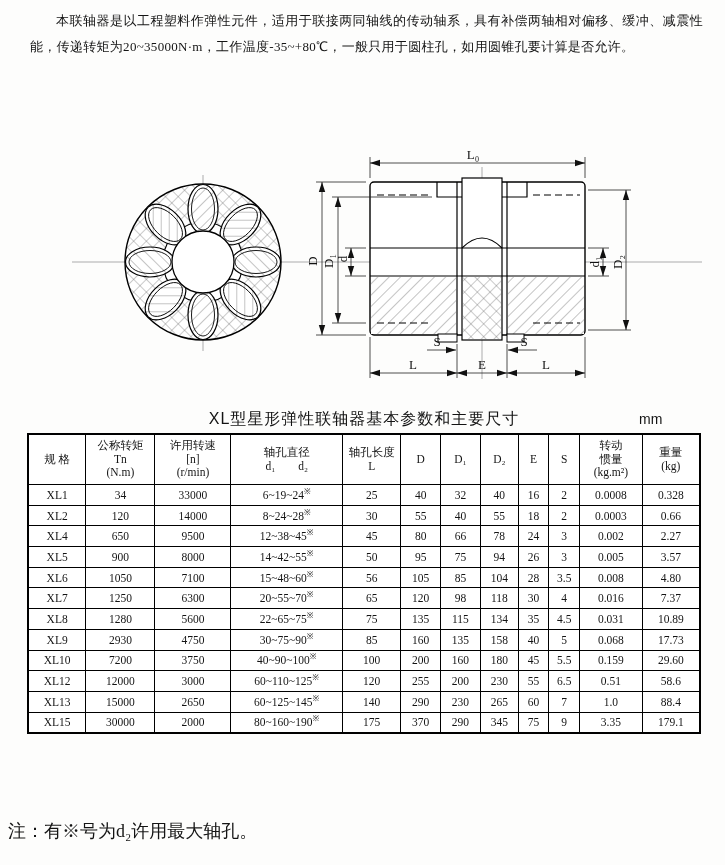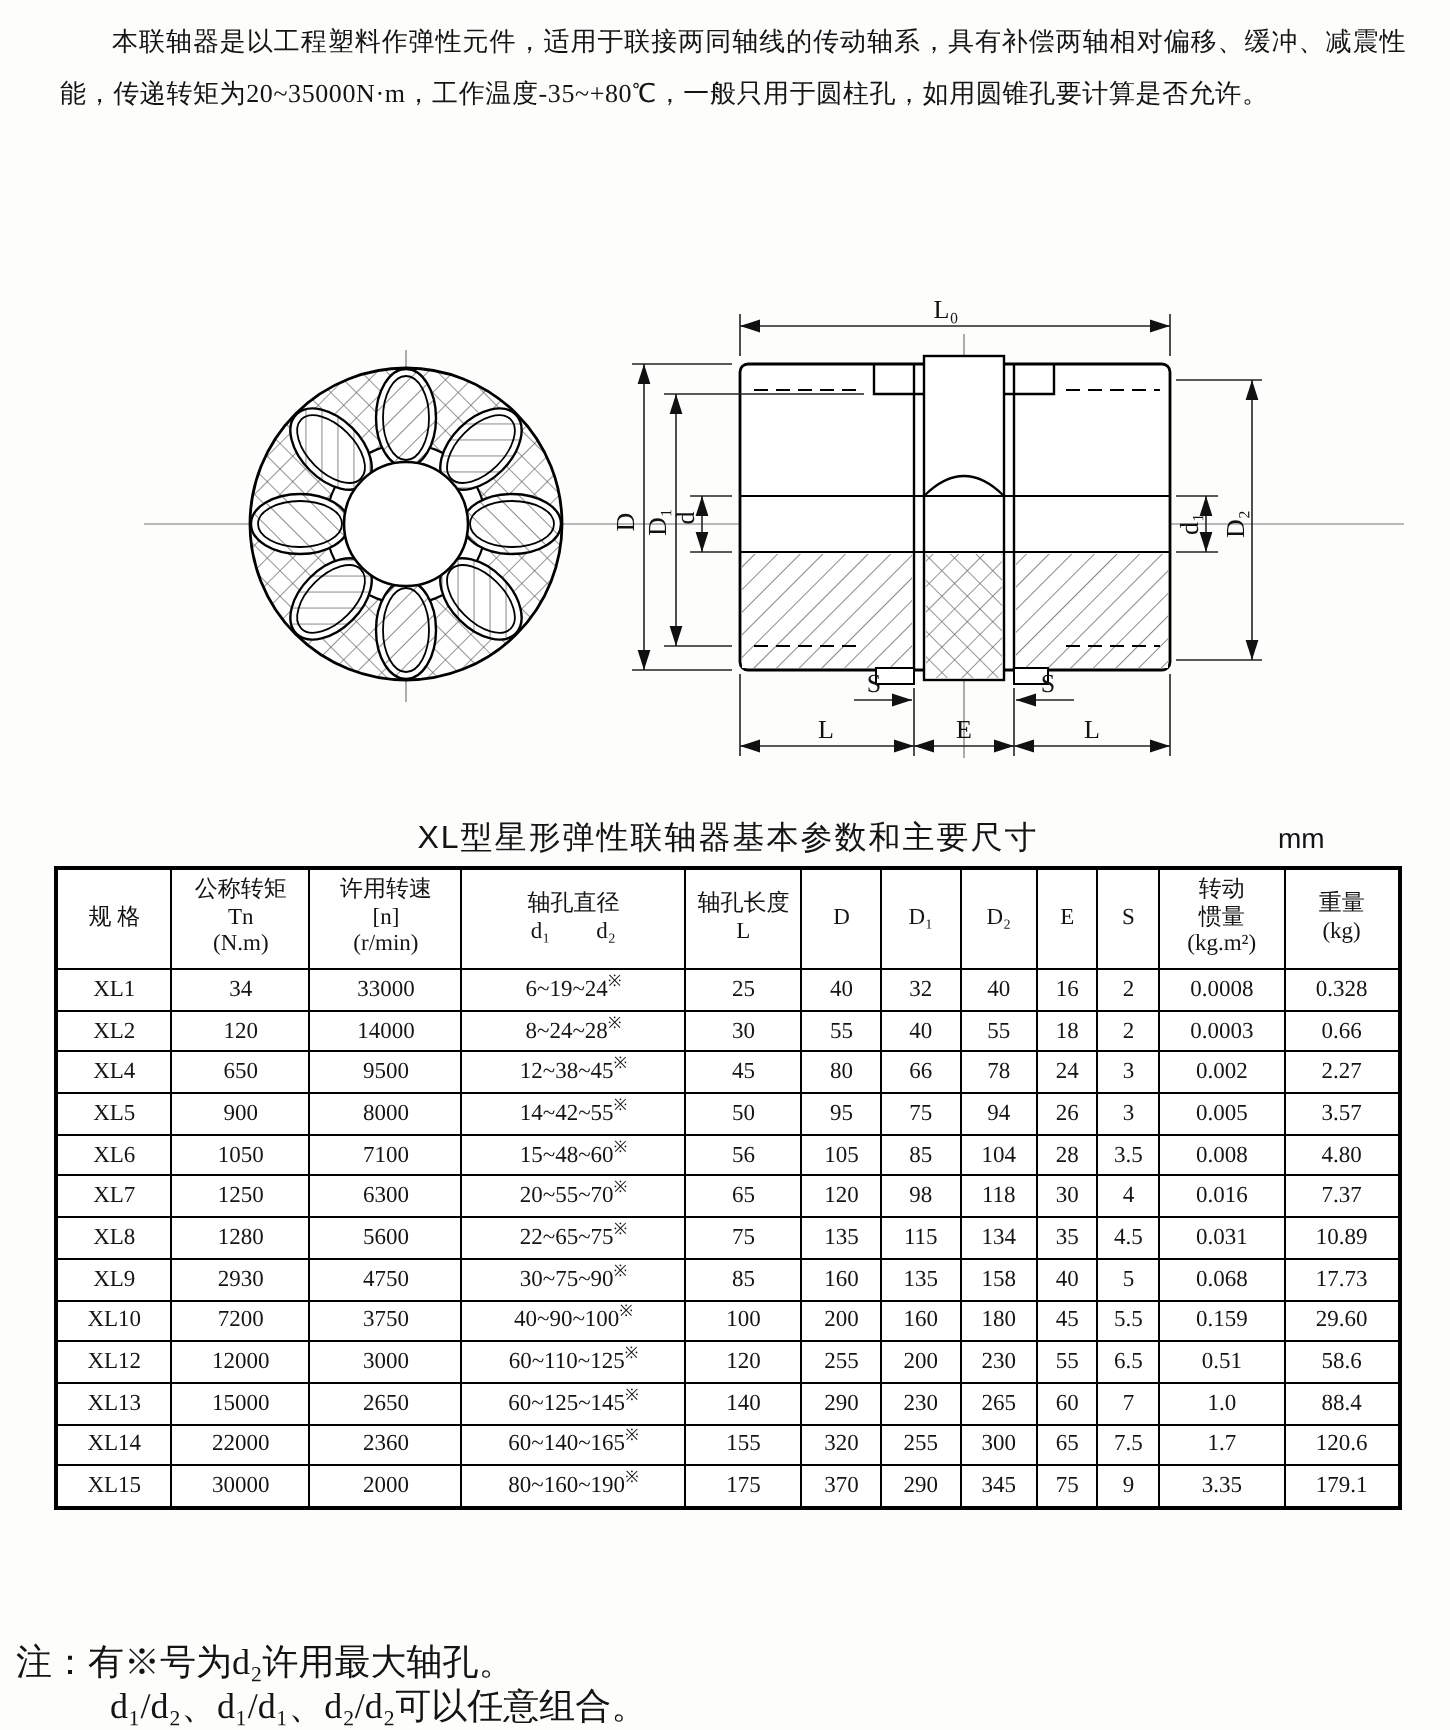--- a/index.html
+++ b/index.html
@@ -411,46 +411,31 @@
         <td>140</td>
         <td>290</td>
         <td>230</td>
         <td>265</td>
         <td>60</td>
         <td>7</td>
         <td>1.0</td>
         <td>88.4</td>
       </tr>
       <tr>
-        <td>XL14</td>
-        <td>22000</td>
-        <td>2360</td>
-        <td><span>60~140~165</span><sup class="mark">※</sup></td>
-        <td>155</td>
-        <td>320</td>
-        <td>255</td>
-        <td>300</td>
-        <td>65</td>
-        <td>7.5</td>
-        <td>1.7</td>
-        <td>120.6</td>
-      </tr>
-      <tr>
         <td>XL15</td>
         <td>30000</td>
         <td>2000</td>
         <td><span>80~160~190</span><sup class="mark">※</sup></td>
         <td>175</td>
         <td>370</td>
         <td>290</td>
         <td>345</td>
         <td>75</td>
         <td>9</td>
         <td>3.35</td>
         <td>179.1</td>
       </tr>
     </tbody>
 </table>
 
 <div class="notes">
   <div class="l1">注：有※号为d₂许用最大轴孔。</div>
-  <div class="l2">d₁/d₂、d₁/d₁、d₂/d₂可以任意组合。</div>
 </div>
 
 </body></html>

